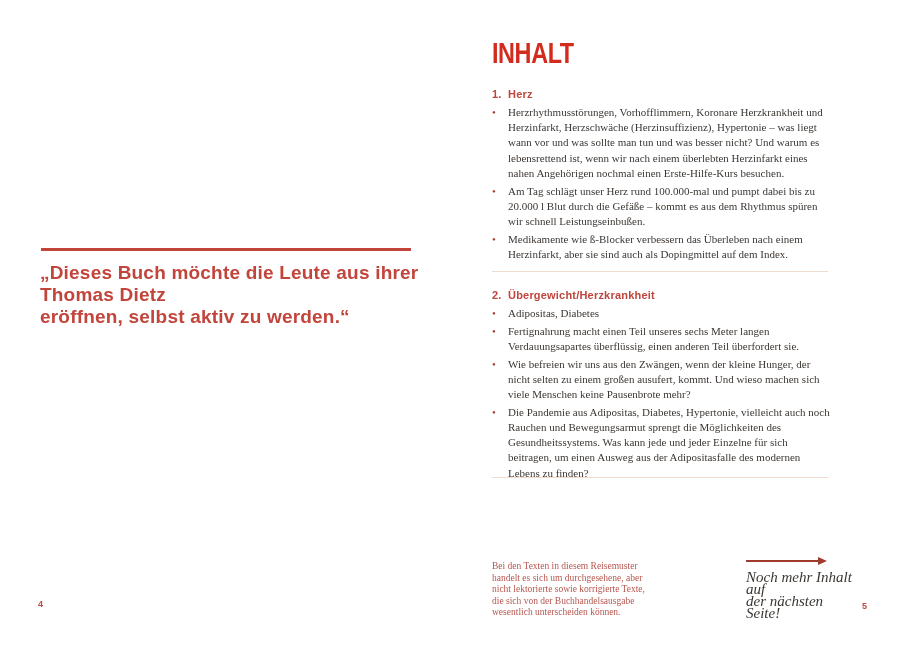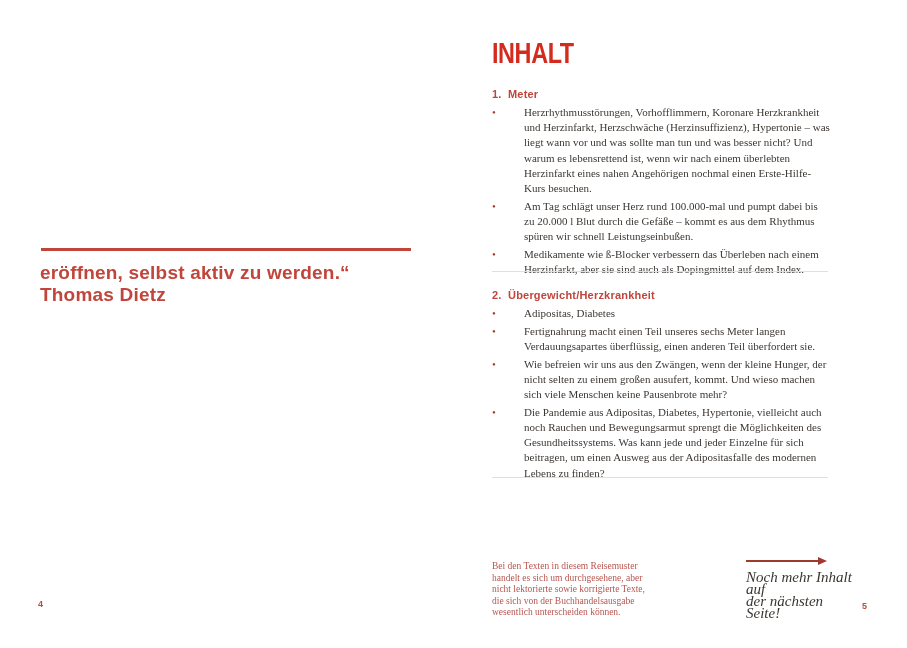--- a/index.html
+++ b/index.html
@@ -50,21 +50,21 @@
   .section-number{width:16px;flex:none;}
   .bullet-item{
     display:flex;
     font-size:11px;line-height:15.2px;color:#3c3733;
     margin-bottom:2.5px;
   }
   .bullet-marker{
     width:16px;flex:none;color:#a03c30;
     font-size:11px;line-height:15.2px;
   }
-  .bullet-text{flex:1;margin-left:16px;}
+  .bullet-text{flex:1;}
   .divider{
     position:absolute;left:492px;width:336px;height:1px;
     background:#f0dccf;
   }
   .divider-1{top:271px;}
   .divider-2{top:477px;}
   .footnote{
     position:absolute;left:492px;top:541px;width:190px;
     font-size:9.5px;line-height:11.6px;color:#b6554e;margin-top:20px;
   }
@@ -86,33 +86,34 @@
   }
 </style>
 </head>
 <body>
 
 <div class="spread">
 
   <div>
     <div class="quote-rule"></div>
     <div class="quote-block">
+      <div>„Dieses Buch möchte die Leute aus ihrer</div>
+      <div>Thomas Dietz</div>
       <div>eröffnen, selbst aktiv zu werden.“</div>
-      <div>Thomas Dietz</div>
     </div>
     <div class="page-num page-num-left">4</div>
   </div>
 
   <div>
     <div class="toc-title">INHALT</div>
 
     <div class="section section-1">
       <div class="section-heading">
         <span class="section-number">1.</span>
-        <span>Meter</span>
+        <span>Herz</span>
       </div>
       <div class="bullet-item">
         <span class="bullet-marker">•</span>
         <span class="bullet-text">Herzrhythmusstörungen, Vorhofflimmern, Koronare Herzkrankheit und Herzinfarkt, Herzschwäche (Herzinsuffizienz), Hypertonie – was liegt wann vor und was sollte man tun und was besser nicht? Und warum es lebensrettend ist, wenn wir nach einem überlebten Herzinfarkt eines nahen Angehörigen nochmal einen Erste-Hilfe-Kurs besuchen.</span>
       </div>
       <div class="bullet-item">
         <span class="bullet-marker">•</span>
         <span class="bullet-text">Am Tag schlägt unser Herz rund 100.000-mal und pumpt dabei bis zu 20.000 l Blut durch die Gefäße – kommt es aus dem Rhythmus spüren wir schnell Leistungseinbußen.</span>
       </div>
       <div class="bullet-item">

